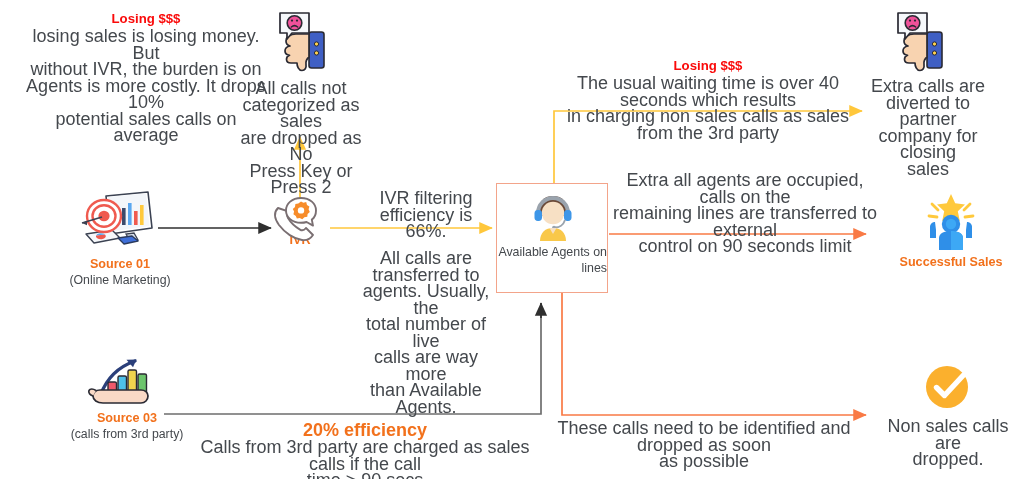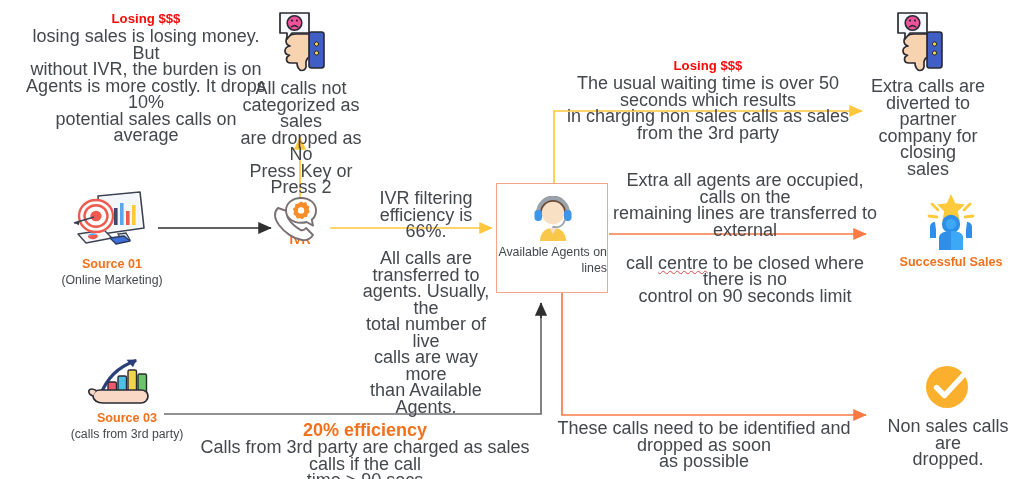--- a/index.html
+++ b/index.html
@@ -99,21 +99,21 @@
     </svg>
   </div>
 
   <div class="abs txt" style="left:236px;top:80px;width:130px;">All calls not
 categorized as sales
 are dropped as No
 Press Key or Press 2</div>
 
   <div class="abs" style="left:548px;top:57px;width:320px;">
     <div class="hdr-red">Losing $$$</div>
-    <div class="txt">The usual waiting time is over 50 seconds which results
+    <div class="txt">The usual waiting time is over 40 seconds which results
 in charging non sales calls as sales from the 3rd party</div>
   </div>
 
   <div class="icon-wrap" style="left:884px;top:8px;width:68px;height:66px;">
     <svg width="68" height="66" viewBox="0 0 68 66">
       <rect x="43" y="24" width="15" height="36" rx="2.5" fill="#3f5fc4" stroke="#2a2a33" stroke-width="1.6"></rect>
       <circle cx="50.5" cy="36" r="2.1" fill="#ffd24d" stroke="#2a2a33" stroke-width="1"></circle>
       <circle cx="50.5" cy="45" r="2.1" fill="#ffd24d" stroke="#2a2a33" stroke-width="1"></circle>
       <path d="M43,26 L30,26 C24,26 20,29 20,33 C20,36 22,37.5 24,38
                C21,38.5 19,40 19,43 C19,45.6 21,47 23.5,47.3
@@ -125,21 +125,21 @@
       <circle cx="31" cy="12.6" r="1.15" fill="#2a2a33"></circle>
       <path d="M25.3,19 Q28.5,16.3 31.7,19" stroke="#2a2a33" stroke-width="1.5" fill="none" stroke-linecap="round"></path>
     </svg>
   </div>
 
   <div class="abs txt" style="left:858px;top:78px;width:140px;">Extra calls are
 diverted to partner
 company for closing
 sales</div>
 
-  <div class="abs" style="left:32px;top:188px;width:160px;">
+  <div class="abs" style="left:40px;top:188px;width:160px;">
     <div class="icon-wrap" style="left:38px;top:0;width:84px;height:64px;">
       <svg width="84" height="64" viewBox="0 0 84 64">
 
         <path d="M28,8 L70,4 L74,40 L32,46 Z" fill="#ffffff" stroke="#3b4252" stroke-width="1.6" stroke-linejoin="round"></path>
         <path d="M30,9 L68,5.6 L71.5,38 L33.5,43.6 Z" fill="#f3f6fa"></path>
 
         <rect x="44" y="20" width="3.6" height="17" fill="#3b4a6b"></rect>
         <rect x="50" y="15" width="3.6" height="22" fill="#5aa7f0"></rect>
         <rect x="56" y="23" width="3.6" height="14" fill="#ef5a4f"></rect>
         <rect x="62" y="17" width="3.6" height="20" fill="#ffc93c"></rect>
@@ -218,23 +218,20 @@
         <path d="M22.5,39 L26,45 L29.5,39 Z" fill="#f7e0c4"></path>
       </svg>
     </div>
     <div class="agent-cap" style="margin-top:60px;">Available Agents
 on lines</div>
   </div>
 
   <div class="abs" style="left:612px;top:172px;width:266px;">
     <div class="txt">Extra all agents are occupied, calls on the</div>
     <div class="txt">remaining lines are transferred to external</div>
-    <div class="txt">
-      <span>call </span><span class="spell">centre</span><span> to be closed where there is no</span>
-    </div>
     <div class="txt">control on 90 seconds limit</div>
   </div>
 
   <div class="abs" style="left:876px;top:192px;width:150px;">
     <div class="icon-wrap" style="left:43px;top:0;width:64px;height:58px;">
       <svg width="64" height="58" viewBox="0 0 64 58">
 
         <path d="M13,12 L19,18 M51,12 L45,18 M10,24 L18,25 M54,24 L46,25" stroke="#ffc93c" stroke-width="2.8" stroke-linecap="round"></path>
 
         <path d="M32,2 L36.2,11.2 L46,12.4 L38.8,19.2 L40.8,29 L32,24.2 L23.2,29 L25.2,19.2 L18,12.4 L27.8,11.2 Z" fill="#ffc93c"></path>

